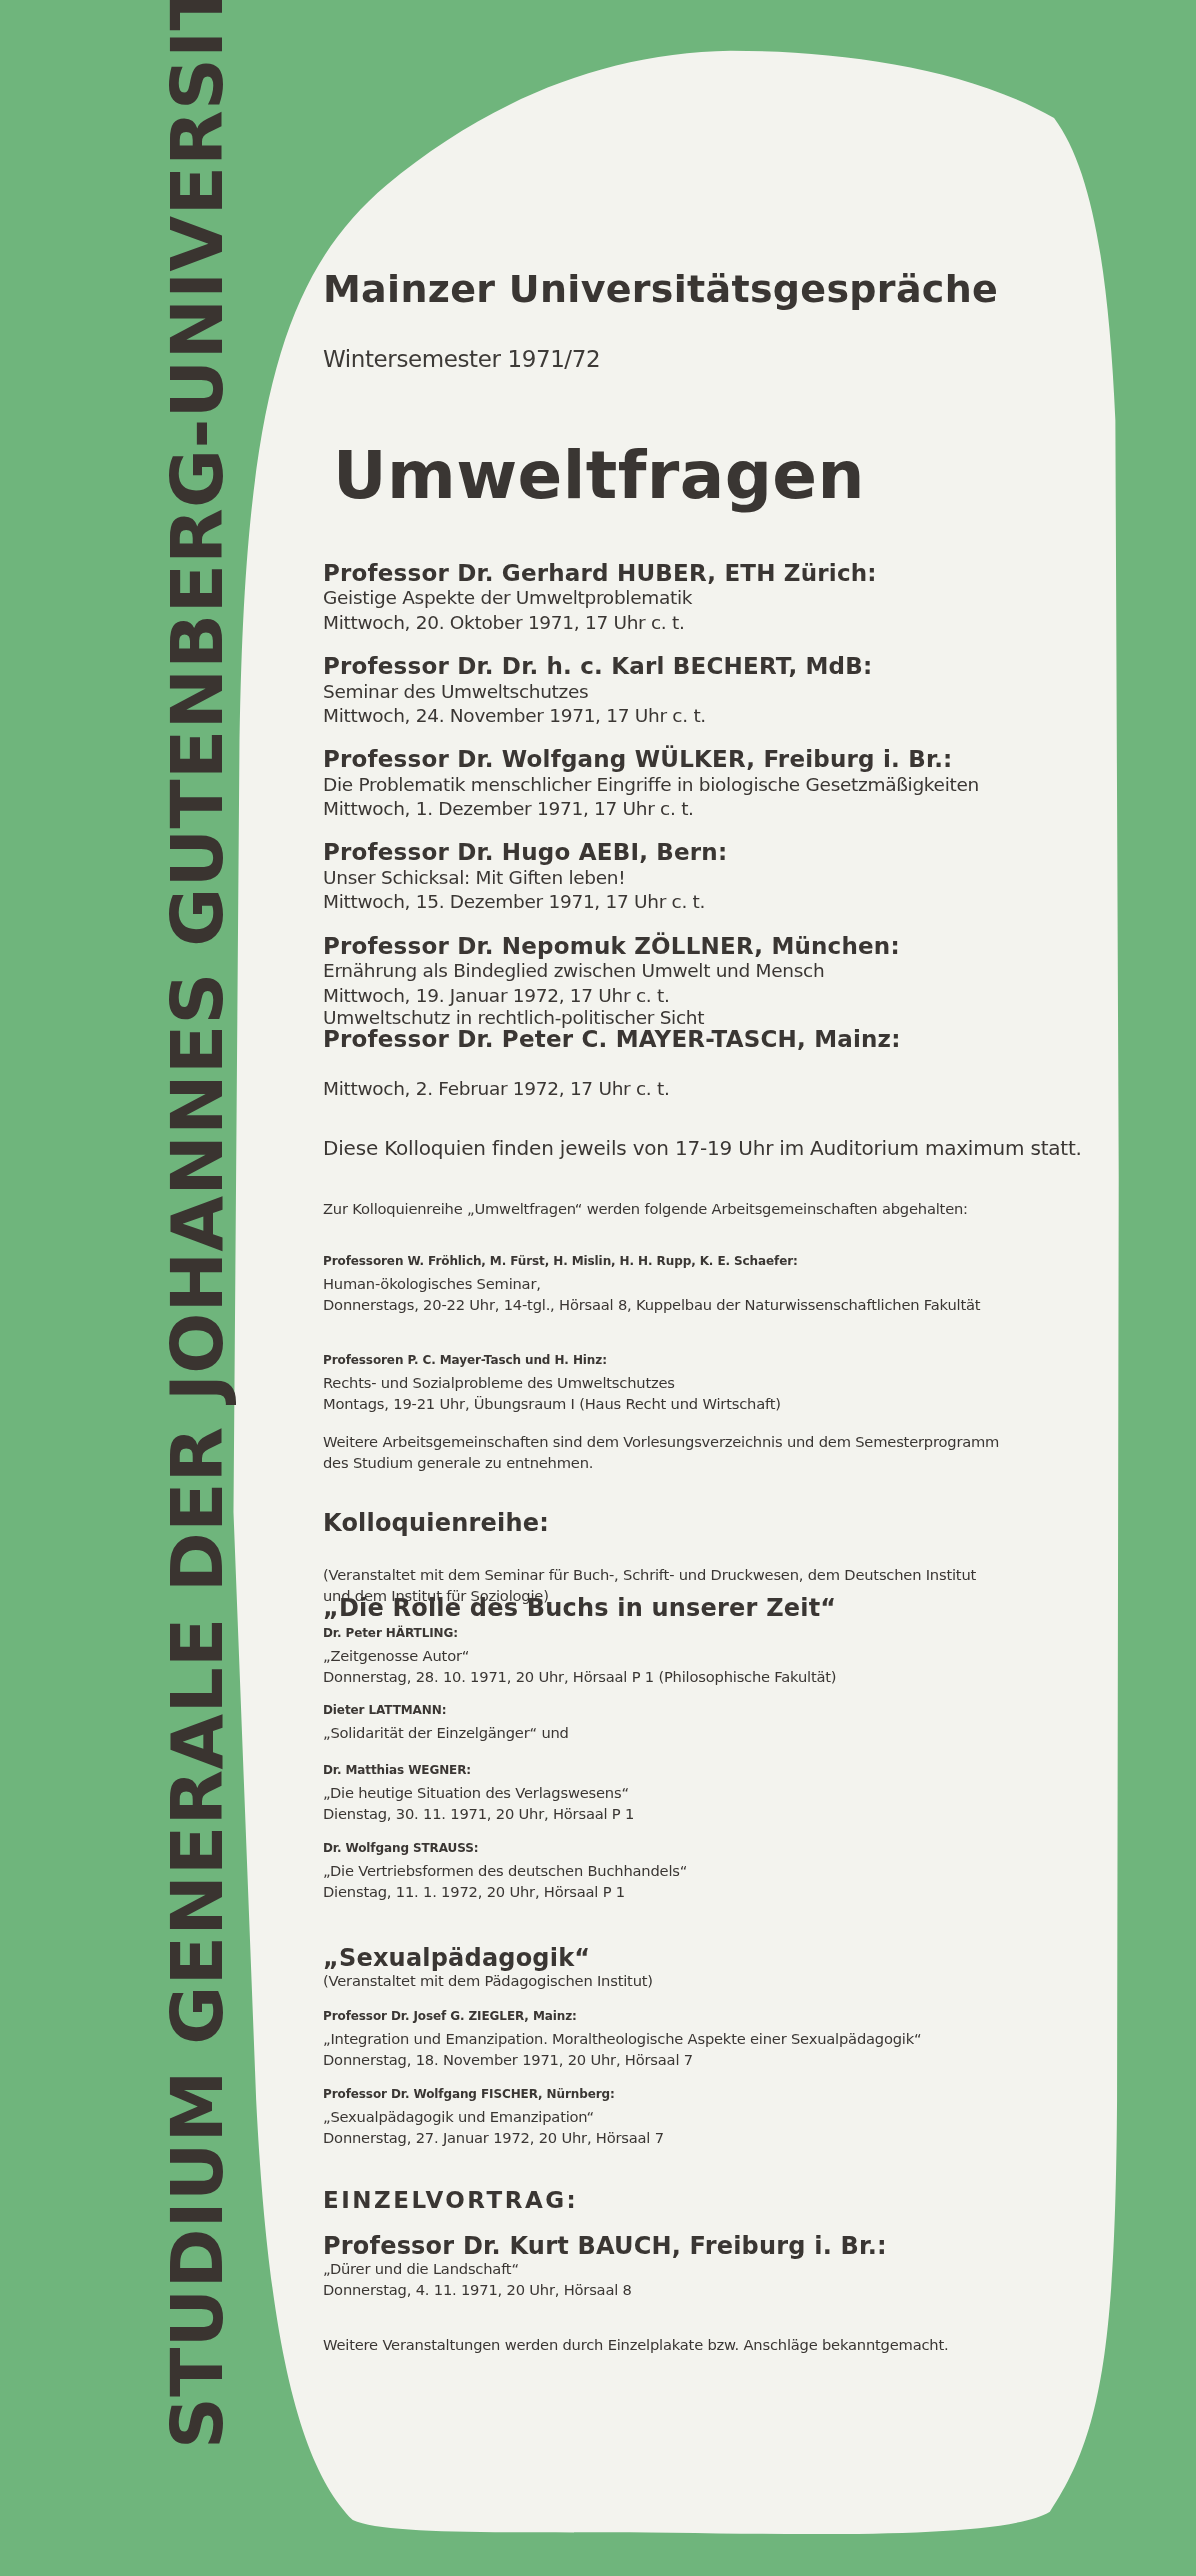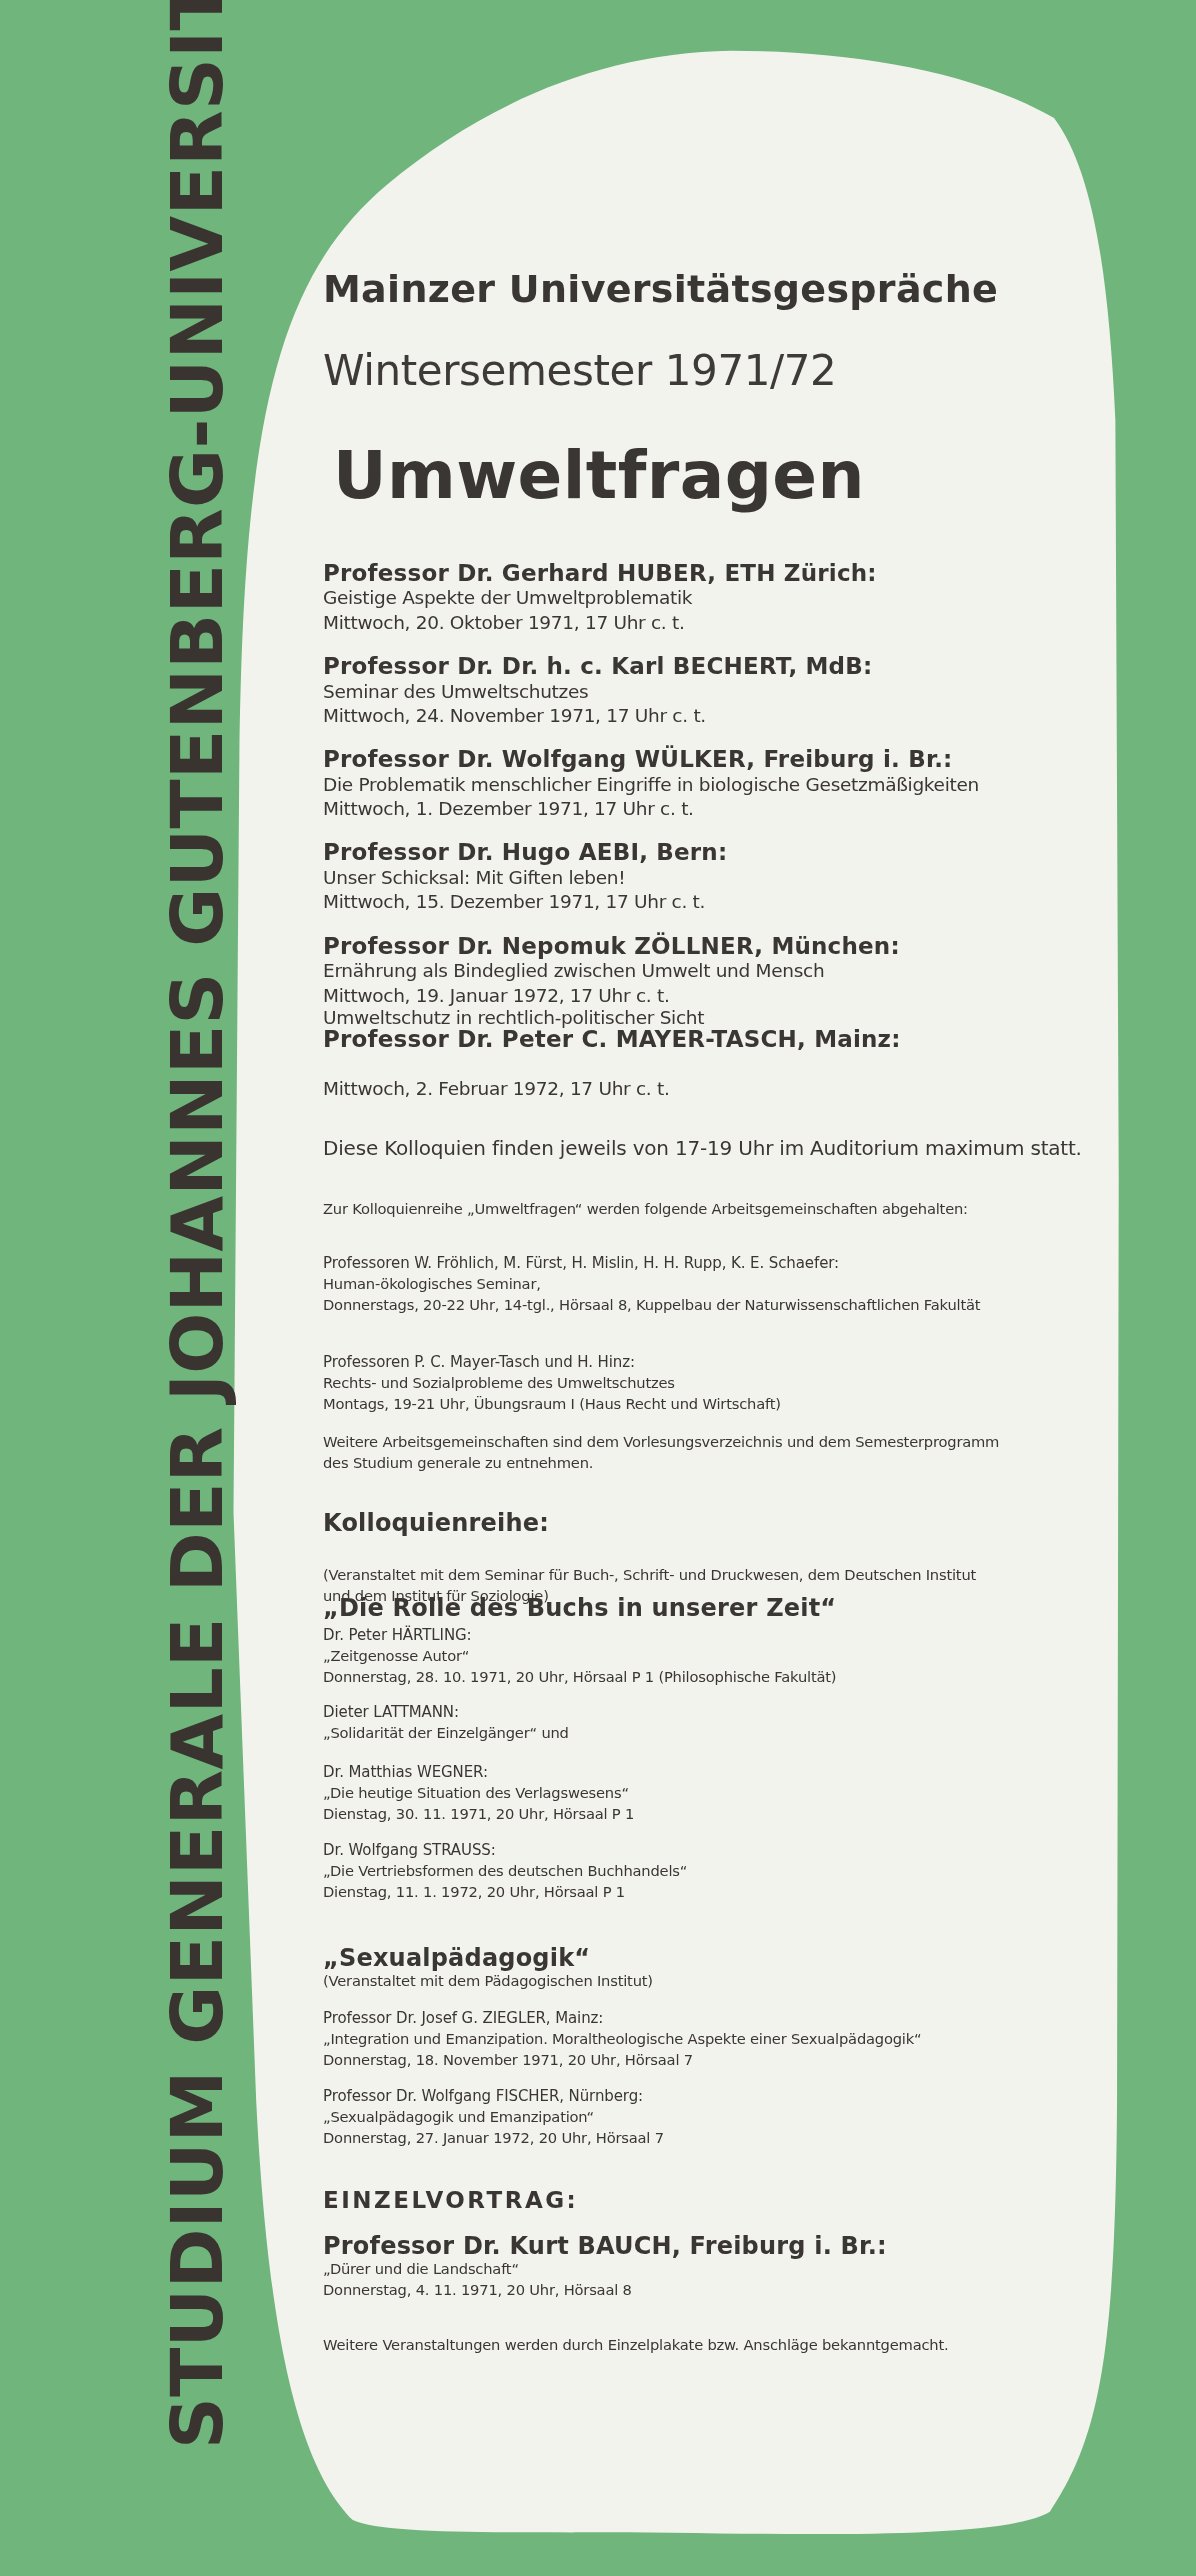--- a/index.html
+++ b/index.html
@@ -21,27 +21,27 @@
     font-size:72px;
     letter-spacing:0.4px;
     color:#3a3430;
     line-height:1;
     width:2222px;
     text-align:left;
   }
   .content { position:absolute; left:323px; top:0; width:756px; }
   .abs { position:absolute; left:0; white-space:nowrap; }
   .t-series { font-weight:bold; font-size:38px; letter-spacing:0.3px; }
-  .t-semester { font-size:42px; font-weight:normal; font-family:"DejaVu Sans", sans-serif; letter-spacing:-0.4px; color:#3d3a37; }
+  .t-semester { font-size:23px; font-weight:normal; font-family:"DejaVu Sans", sans-serif; letter-spacing:-0.4px; color:#3d3a37; }
   .t-topic { font-weight:bold; font-size:66px; letter-spacing:0.4px;margin-left:10px; }
   .h-main { font-weight:bold; font-size:23px; letter-spacing:0.2px; }
   .l-main { font-size:18.5px; letter-spacing:-0.3px; }
   .note-lg { font-size:20px; letter-spacing:-0.2px; }
   .l-sm { font-size:14.7px; letter-spacing:-0.2px; }
-  .h-sm { font-weight:normal; font-size:15px; letter-spacing:-0.1px; }
+  .h-sm { font-weight:bold; font-size:12px; letter-spacing:-0.1px; }
   .h-sec { font-weight:bold; font-size:24px; letter-spacing:0.2px; }
   .h-einzel { font-weight:bold; font-size:23px; letter-spacing:2.5px; }
   .h-bauch { font-weight:bold; font-size:24px; letter-spacing:0.2px; }
 </style>
 </head>
 <body>
 
 <svg id="blob" viewBox="0 0 1424 3066" xmlns="http://www.w3.org/2000/svg">
   <path fill="#f3f3ee" d="
     M 870 60

